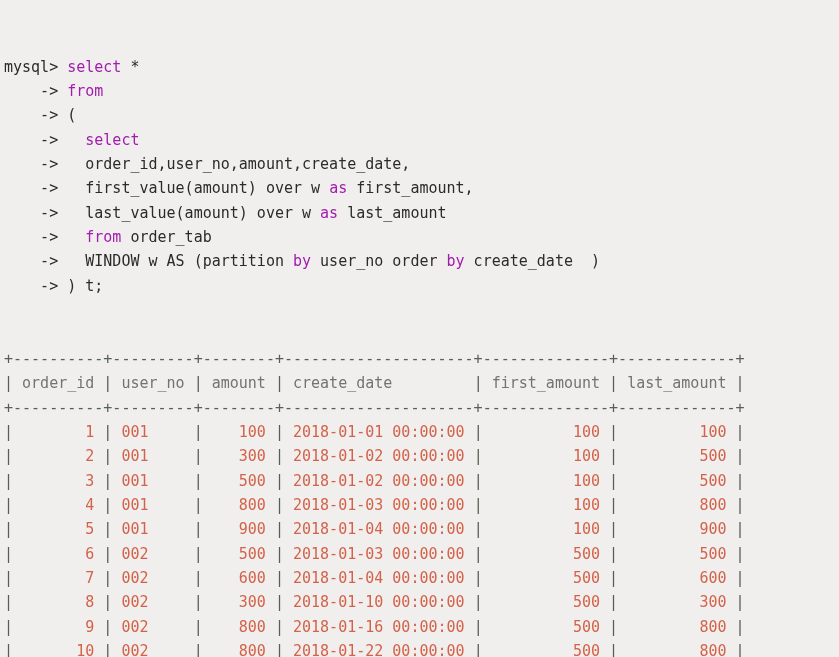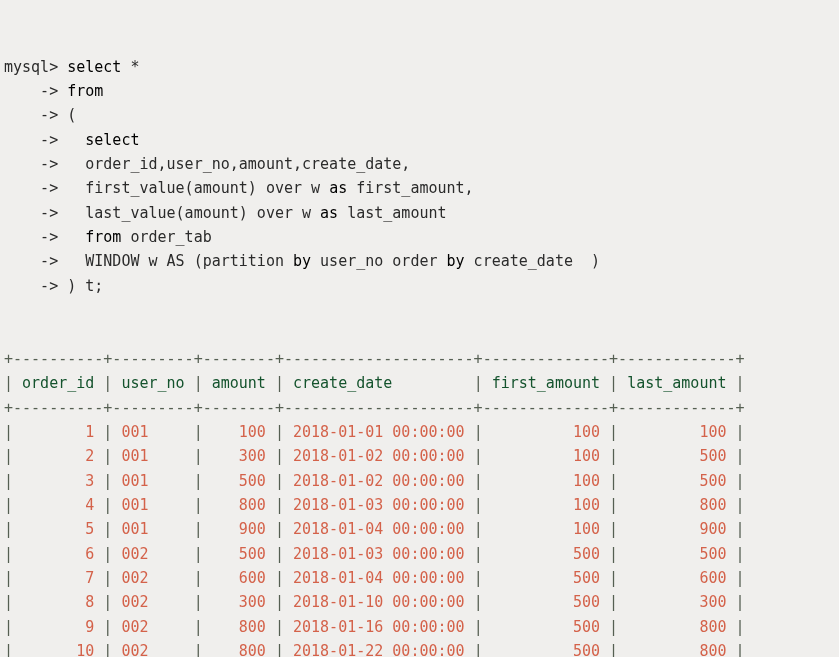--- a/index.html
+++ b/index.html
@@ -19,25 +19,25 @@
     line-height: 24.35px;
     white-space: pre;
     letter-spacing: 0px;
     color: #2b2b2b;
     font-family: "DejaVu Sans Mono", "Liberation Mono", monospace;
   }
   .line {
     white-space: pre;
     height: 24.35px;
   }
-  .kw   { color: #000000; }
+  .kw   { color: #a21caf; }
   .txt  { color: #2b2b2b; margin-top: 44px; }
   .bdr  { color: #555f52; }
   .val  { color: #d4624a; }
-  .hdr  { color: #14532d; text-align: center; }
+  .hdr  { color: #737373; text-align: center; }
 </style>
 </head>
 <body>
 
 <div id="terminal">
   <div id="query-block"><div class="line"><span class="txt">mysql&gt; </span><span class="kw">select</span><span class="txt"> *</span></div><div class="line"><span class="txt">    -&gt; </span><span class="kw">from</span></div><div class="line"><span class="txt">    -&gt; </span><span class="txt">(</span></div><div class="line"><span class="txt">    -&gt; </span><span class="txt">  </span><span class="kw">select</span></div><div class="line"><span class="txt">    -&gt; </span><span class="txt">  order_id,user_no,amount,create_date,</span></div><div class="line"><span class="txt">    -&gt; </span><span class="txt">  first_value(amount) over w </span><span class="kw">as</span><span class="txt"> first_amount,</span></div><div class="line"><span class="txt">    -&gt; </span><span class="txt">  last_value(amount) over w </span><span class="kw">as</span><span class="txt"> last_amount</span></div><div class="line"><span class="txt">    -&gt; </span><span class="txt">  </span><span class="kw">from</span><span class="txt"> order_tab</span></div><div class="line"><span class="txt">    -&gt; </span><span class="txt">  WINDOW w AS (partition </span><span class="kw">by</span><span class="txt"> user_no order </span><span class="kw">by</span><span class="txt"> create_date  )</span></div><div class="line"><span class="txt">    -&gt; </span><span class="txt">) t;</span></div></div>
   <div id="table-block"><div class="line"><span class="bdr">+----------+---------+--------+---------------------+--------------+-------------+</span></div><div class="line"><span class="bdr">|</span><span class="hdr"> order_id </span><span class="bdr">|</span><span class="hdr"> user_no </span><span class="bdr">|</span><span class="hdr"> amount </span><span class="bdr">|</span><span class="hdr"> create_date         </span><span class="bdr">|</span><span class="hdr"> first_amount </span><span class="bdr">|</span><span class="hdr"> last_amount </span><span class="bdr">|</span></div><div class="line"><span class="bdr">+----------+---------+--------+---------------------+--------------+-------------+</span></div><div class="line"><span class="bdr">|</span><span class="val">        1 </span><span class="bdr">|</span><span class="val"> 001     </span><span class="bdr">|</span><span class="val">    100 </span><span class="bdr">|</span><span class="val"> 2018-01-01 00:00:00 </span><span class="bdr">|</span><span class="val">          100 </span><span class="bdr">|</span><span class="val">         100 </span><span class="bdr">|</span></div><div class="line"><span class="bdr">|</span><span class="val">        2 </span><span class="bdr">|</span><span class="val"> 001     </span><span class="bdr">|</span><span class="val">    300 </span><span class="bdr">|</span><span class="val"> 2018-01-02 00:00:00 </span><span class="bdr">|</span><span class="val">          100 </span><span class="bdr">|</span><span class="val">         500 </span><span class="bdr">|</span></div><div class="line"><span class="bdr">|</span><span class="val">        3 </span><span class="bdr">|</span><span class="val"> 001     </span><span class="bdr">|</span><span class="val">    500 </span><span class="bdr">|</span><span class="val"> 2018-01-02 00:00:00 </span><span class="bdr">|</span><span class="val">          100 </span><span class="bdr">|</span><span class="val">         500 </span><span class="bdr">|</span></div><div class="line"><span class="bdr">|</span><span class="val">        4 </span><span class="bdr">|</span><span class="val"> 001     </span><span class="bdr">|</span><span class="val">    800 </span><span class="bdr">|</span><span class="val"> 2018-01-03 00:00:00 </span><span class="bdr">|</span><span class="val">          100 </span><span class="bdr">|</span><span class="val">         800 </span><span class="bdr">|</span></div><div class="line"><span class="bdr">|</span><span class="val">        5 </span><span class="bdr">|</span><span class="val"> 001     </span><span class="bdr">|</span><span class="val">    900 </span><span class="bdr">|</span><span class="val"> 2018-01-04 00:00:00 </span><span class="bdr">|</span><span class="val">          100 </span><span class="bdr">|</span><span class="val">         900 </span><span class="bdr">|</span></div><div class="line"><span class="bdr">|</span><span class="val">        6 </span><span class="bdr">|</span><span class="val"> 002     </span><span class="bdr">|</span><span class="val">    500 </span><span class="bdr">|</span><span class="val"> 2018-01-03 00:00:00 </span><span class="bdr">|</span><span class="val">          500 </span><span class="bdr">|</span><span class="val">         500 </span><span class="bdr">|</span></div><div class="line"><span class="bdr">|</span><span class="val">        7 </span><span class="bdr">|</span><span class="val"> 002     </span><span class="bdr">|</span><span class="val">    600 </span><span class="bdr">|</span><span class="val"> 2018-01-04 00:00:00 </span><span class="bdr">|</span><span class="val">          500 </span><span class="bdr">|</span><span class="val">         600 </span><span class="bdr">|</span></div><div class="line"><span class="bdr">|</span><span class="val">        8 </span><span class="bdr">|</span><span class="val"> 002     </span><span class="bdr">|</span><span class="val">    300 </span><span class="bdr">|</span><span class="val"> 2018-01-10 00:00:00 </span><span class="bdr">|</span><span class="val">          500 </span><span class="bdr">|</span><span class="val">         300 </span><span class="bdr">|</span></div><div class="line"><span class="bdr">|</span><span class="val">        9 </span><span class="bdr">|</span><span class="val"> 002     </span><span class="bdr">|</span><span class="val">    800 </span><span class="bdr">|</span><span class="val"> 2018-01-16 00:00:00 </span><span class="bdr">|</span><span class="val">          500 </span><span class="bdr">|</span><span class="val">         800 </span><span class="bdr">|</span></div><div class="line"><span class="bdr">|</span><span class="val">       10 </span><span class="bdr">|</span><span class="val"> 002     </span><span class="bdr">|</span><span class="val">    800 </span><span class="bdr">|</span><span class="val"> 2018-01-22 00:00:00 </span><span class="bdr">|</span><span class="val">          500 </span><span class="bdr">|</span><span class="val">         800 </span><span class="bdr">|</span></div></div>
   
 </div>
 

